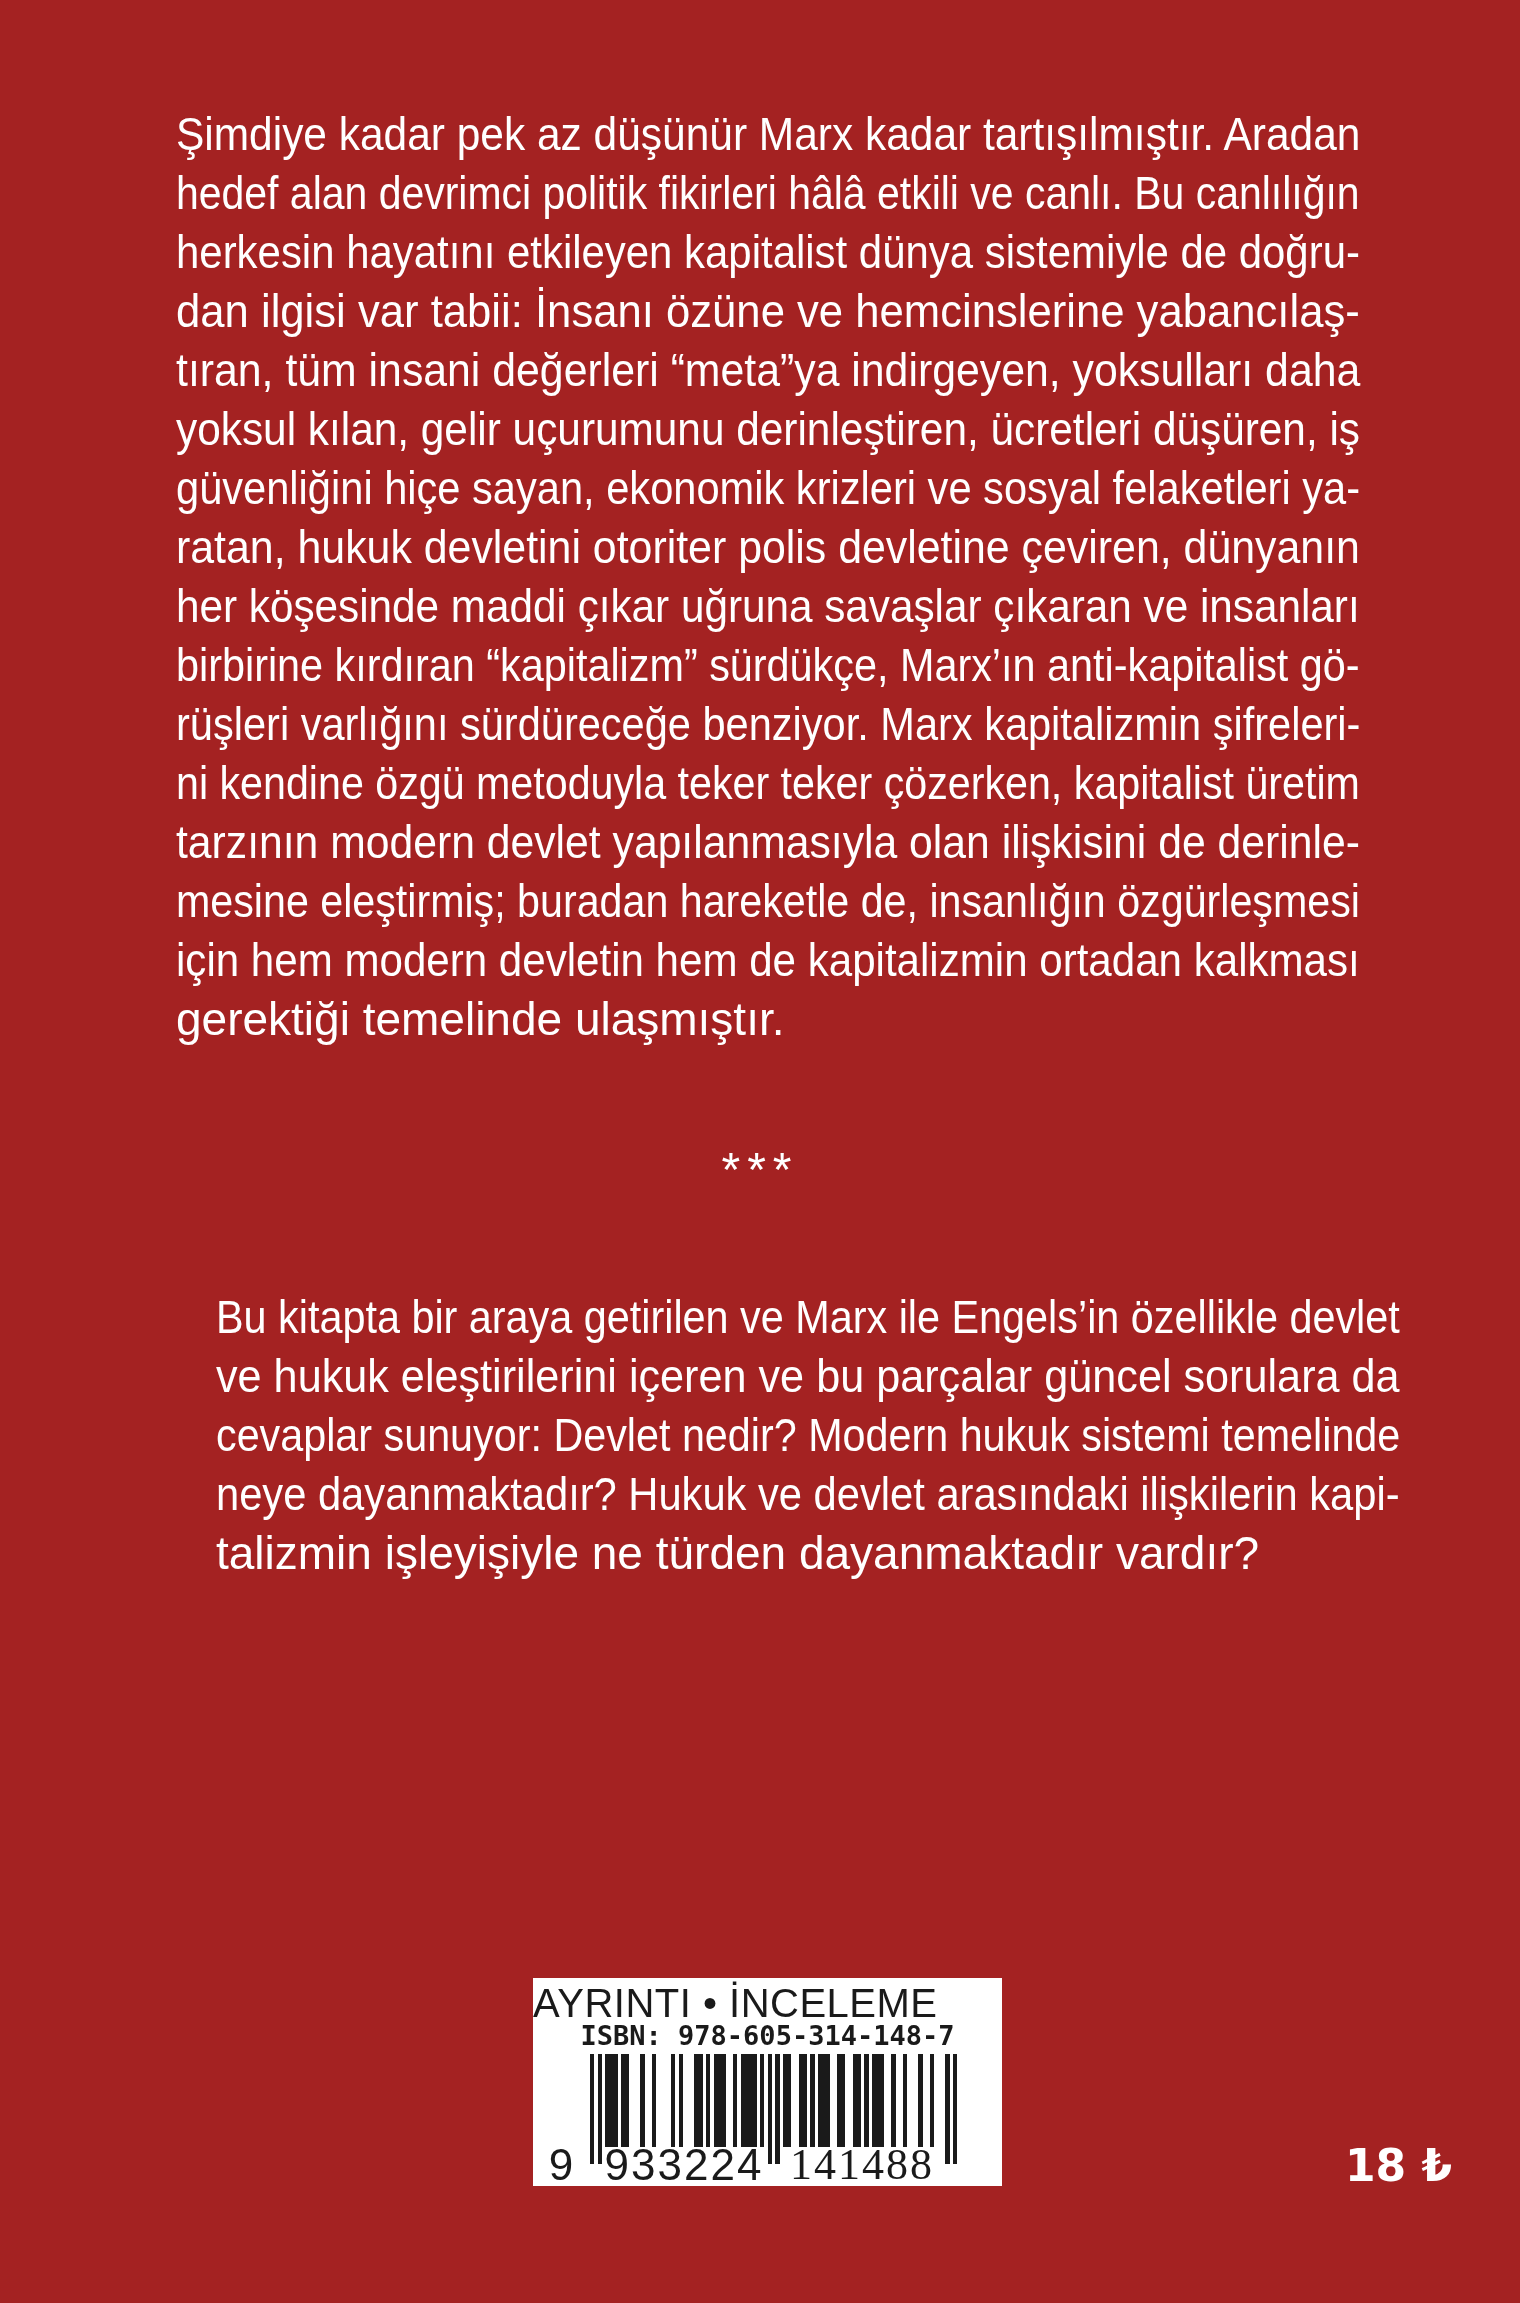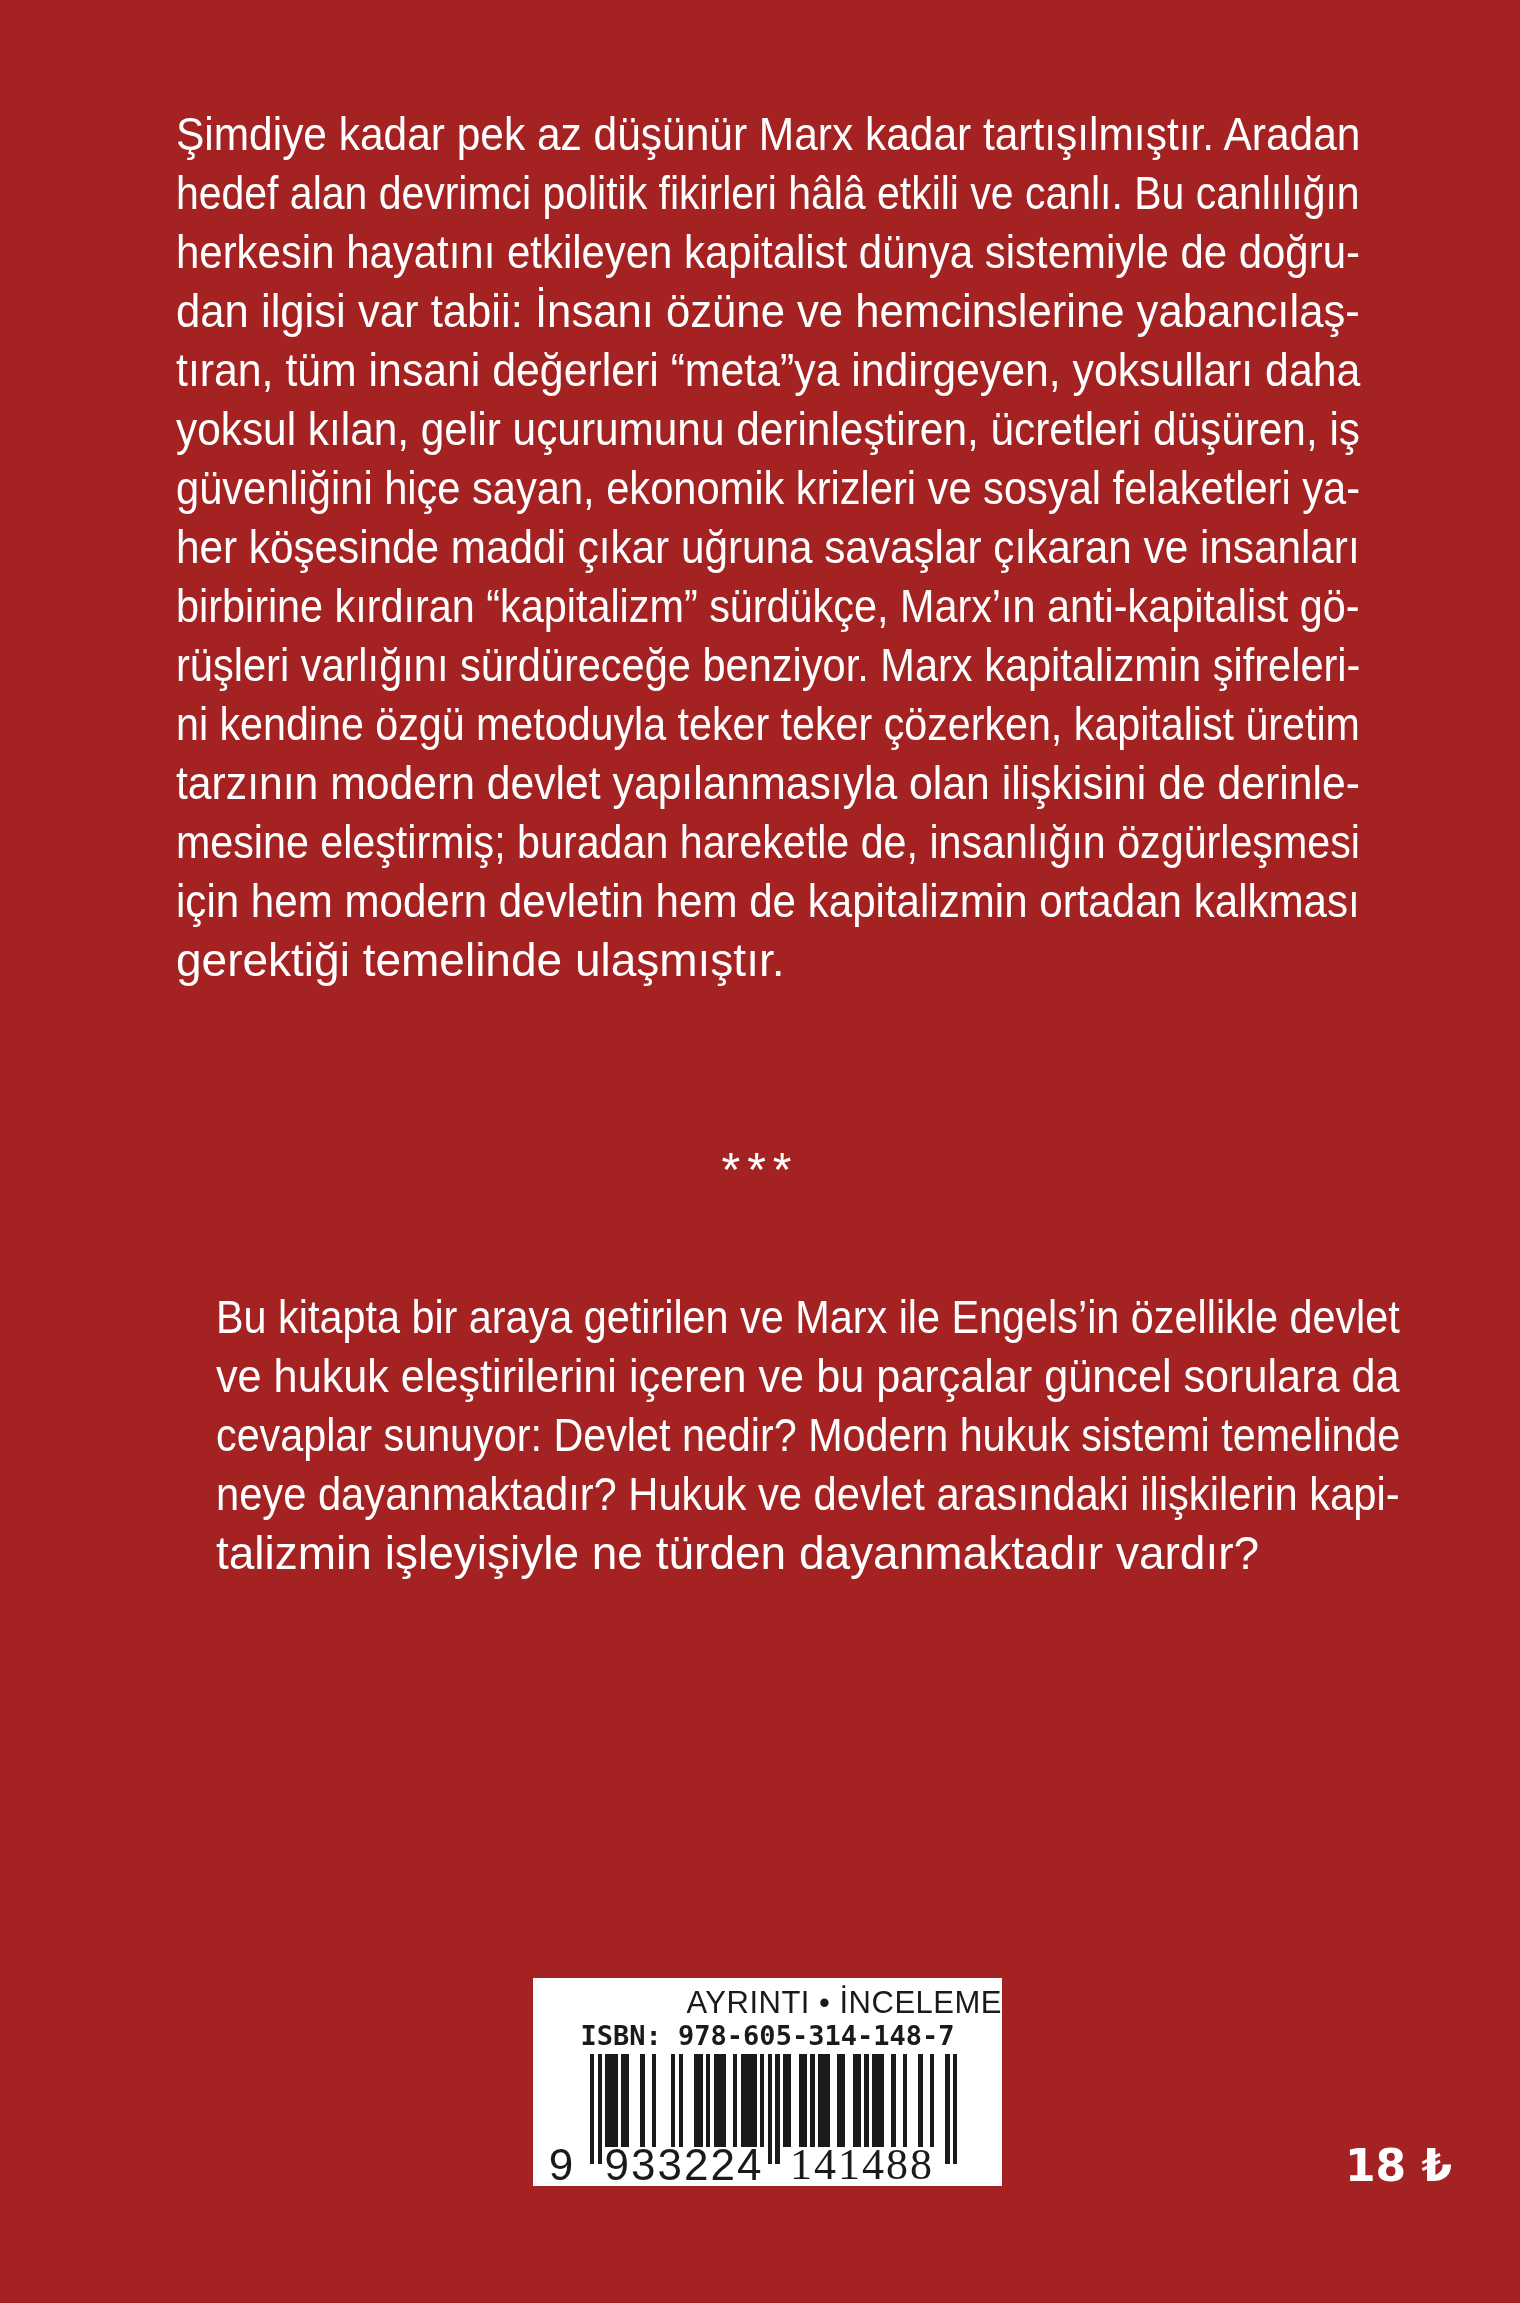--- a/index.html
+++ b/index.html
@@ -35,23 +35,23 @@
   .barcode-box {
     position: absolute;
     left: 533px; top: 1978px;
     width: 469px; height: 208px;
     background: #ffffff;
   }
   .publisher-line {
     position: absolute;
     top: 8px; left: 0;
     width: 100%;
-    text-align: right;
+    text-align: left;
     color: #1a1a1a;
-    font-size: 31px;
+    font-size: 40px;
     line-height: 34px;
     letter-spacing: 0.5px;
   }
   .isbn-line {
     position: absolute;
     top: 42px; left: 0;
     width: 100%;
     text-align: center;
     color: #1a1a1a;
     font-family: "DejaVu Sans Mono", monospace;
@@ -92,20 +92,21 @@
 <body>
 
 <div class="para" id="paragraph-1">
     <div class="line"><span style="transform: scaleX(0.922837);">Şimdiye kadar pek az düşünür Marx kadar tartışılmıştır. Aradan</span></div>
     <div class="line"><span style="transform: scaleX(0.890226);">hedef alan devrimci politik fikirleri hâlâ etkili ve canlı. Bu canlılığın</span></div>
     <div class="line"><span style="transform: scaleX(0.91147);">herkesin hayatını etkileyen kapitalist dünya sistemiyle de doğru-</span></div>
     <div class="line"><span style="transform: scaleX(0.948718);">dan ilgisi var tabii: İnsanı özüne ve hemcinslerine yabancılaş-</span></div>
     <div class="line"><span style="transform: scaleX(0.930086);">tıran, tüm insani değerleri “meta”ya indirgeyen, yoksulları daha</span></div>
     <div class="line"><span style="transform: scaleX(0.920684);">yoksul kılan, gelir uçurumunu derinleştiren, ücretleri düşüren, iş</span></div>
     <div class="line"><span style="transform: scaleX(0.904507);">güvenliğini hiçe sayan, ekonomik krizleri ve sosyal felaketleri ya-</span></div>
+    <div class="line"><span style="transform: scaleX(0.93155);">ratan, hukuk devletini otoriter polis devletine çeviren, dünyanın</span></div>
     <div class="line"><span style="transform: scaleX(0.918542);">her köşesinde maddi çıkar uğruna savaşlar çıkaran ve insanları</span></div>
     <div class="line"><span style="transform: scaleX(0.899013);">birbirine kırdıran “kapitalizm” sürdükçe, Marx’ın anti-kapitalist gö-</span></div>
     <div class="line"><span style="transform: scaleX(0.903127);">rüşleri varlığını sürdüreceğe benziyor. Marx kapitalizmin şifreleri-</span></div>
     <div class="line"><span style="transform: scaleX(0.895613);">ni kendine özgü metoduyla teker teker çözerken, kapitalist üretim</span></div>
     <div class="line"><span style="transform: scaleX(0.9279);">tarzının modern devlet yapılanmasıyla olan ilişkisini de derinle-</span></div>
     <div class="line"><span style="transform: scaleX(0.895613);">mesine eleştirmiş; buradan hareketle de, insanlığın özgürleşmesi</span></div>
     <div class="line"><span style="transform: scaleX(0.914992);">için hem modern devletin hem de kapitalizmin ortadan kalkması</span></div>
     <div class="line"><span>gerektiği temelinde ulaşmıştır.</span></div>
   </div>
 

